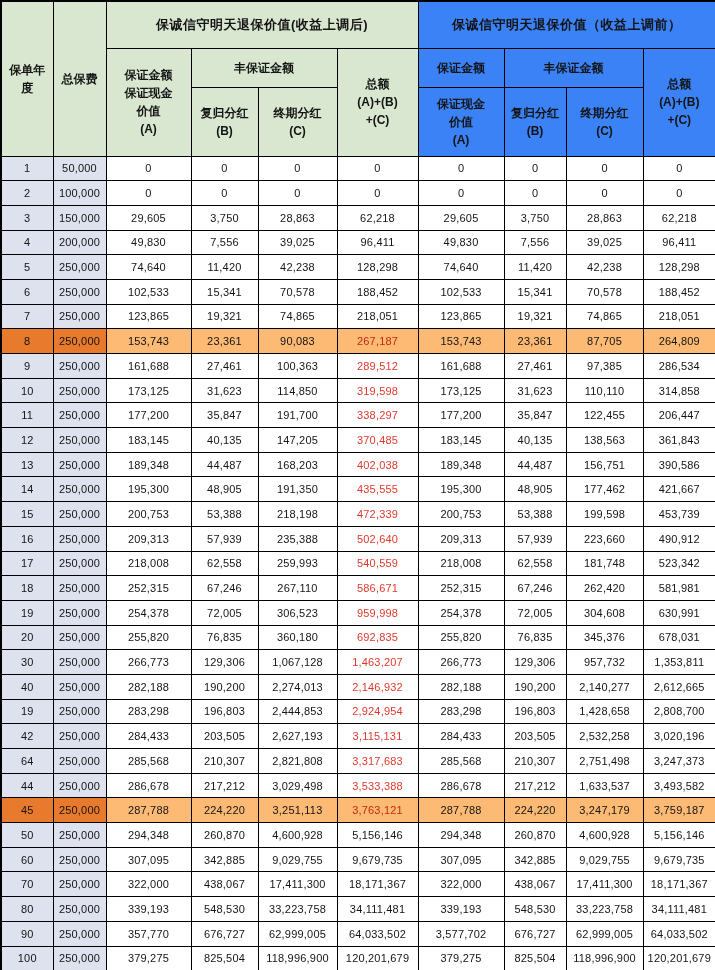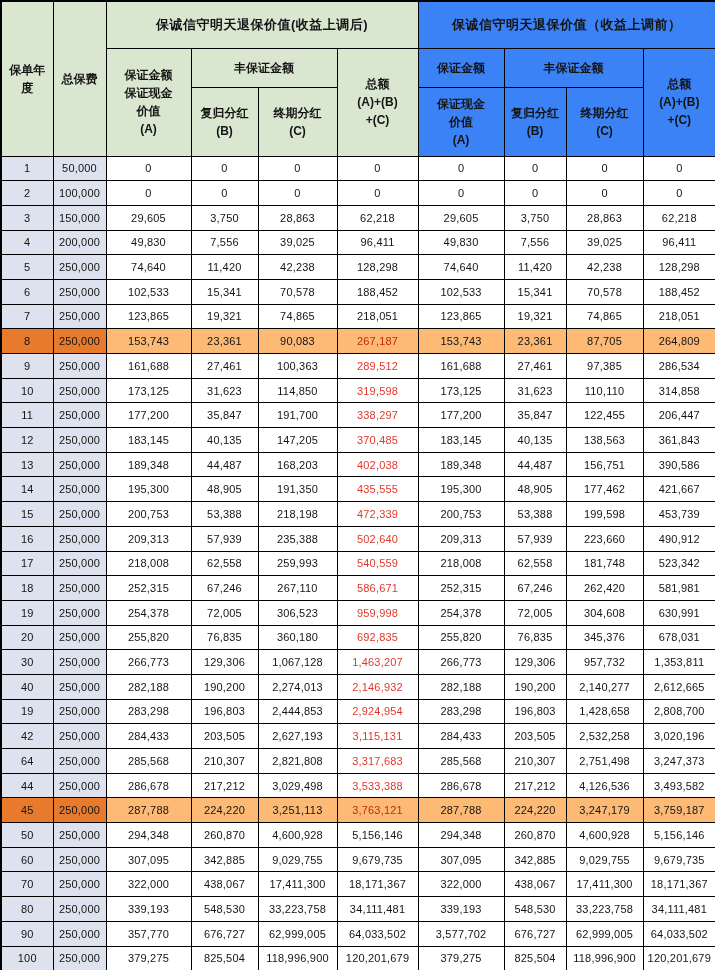--- a/index.html
+++ b/index.html
@@ -393,21 +393,21 @@
         </tr>
         <tr>
           <td class="lab">44</td>
           <td class="lab">250,000</td>
           <td>286,678</td>
           <td>217,212</td>
           <td>3,029,498</td>
           <td class="red">3,533,388</td>
           <td>286,678</td>
           <td>217,212</td>
-          <td>4,126,536</td>
+          <td>1,633,537</td>
           <td>3,493,582</td>
         </tr>
         <tr class="hl">
           <td class="lab">45</td>
           <td class="lab">250,000</td>
           <td>287,788</td>
           <td>224,220</td>
           <td>3,251,113</td>
           <td class="red">3,763,121</td>
           <td>287,788</td>

